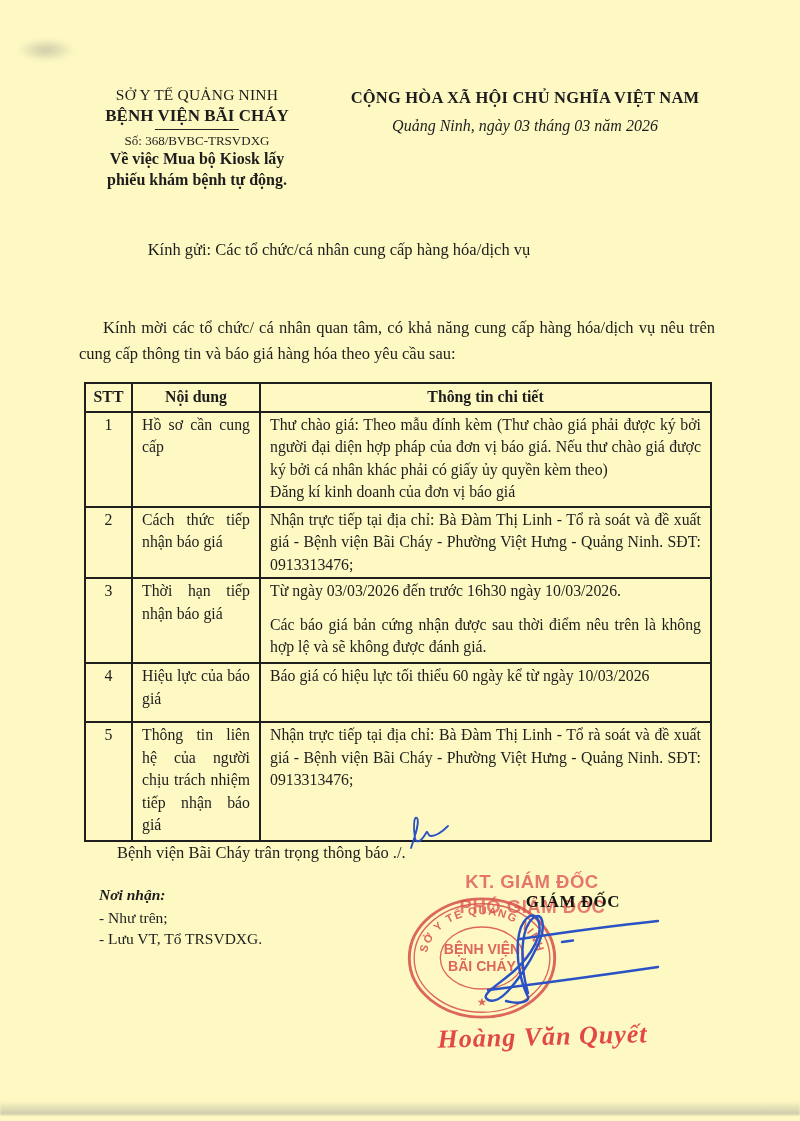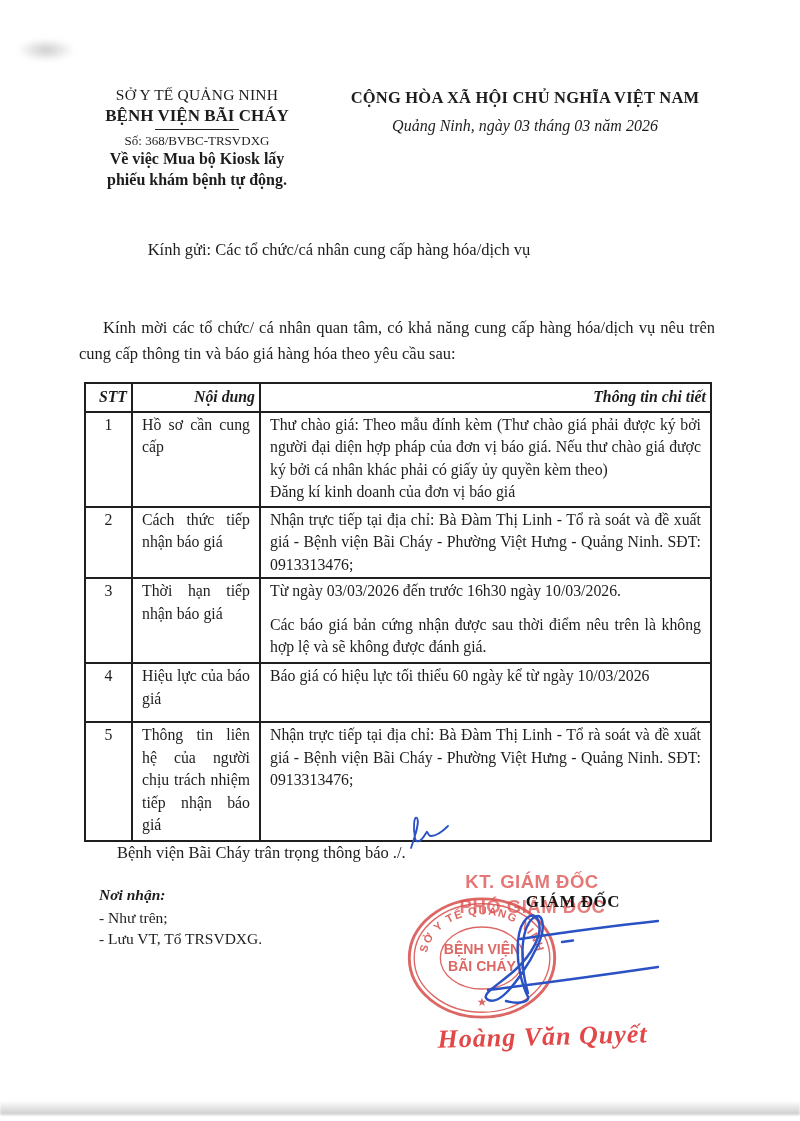--- a/index.html
+++ b/index.html
@@ -1,21 +1,21 @@
 <!DOCTYPE html>
 <html><head>
 <meta charset="utf-8">
 <style>
   * { margin:0; padding:0; box-sizing:border-box; }
   html,body { background:#e8e8e8; }
   .page {
     position:relative;
     width:800px; height:1121px;
     margin:0 auto;
-    background:#ffffff;
+    background:#fef9c3;
     color:#1d1d1d;
     font-family:"Liberation Serif","DejaVu Serif",serif;
     overflow:hidden;
   }
   .smudge {
     position:absolute; left:6px; top:34px; width:80px; height:32px;
     background:radial-gradient(closest-side, rgba(125,125,125,.38), rgba(125,125,125,0) 72%);
     filter:blur(2px);
   }
   .bottom-shadow {
@@ -43,21 +43,21 @@
   table.doc-table {
     position:absolute; left:84px; top:382px; width:628px;
     border-collapse:collapse; table-layout:fixed;
   }
   .doc-table th, .doc-table td {
     border:2px solid #1f1f1f;
     font-size:15.8px; line-height:22.5px;
     vertical-align:top;
     padding:1px 9px;
   }
-  .doc-table th { font-weight:bold; text-align:right; padding:2px 4px;font-style:italic; }
+  .doc-table th { font-weight:bold; text-align:center; padding:2px 4px; }
   col.c-stt { width:47px; }
   col.c-nd  { width:128px; }
   .td-stt { text-align:center; padding-top:4px; }
   .td-nd  { text-align:justify; padding-top:4px; }
   .td-ct  { text-align:justify; padding-top:3px; }
   .td-ct p { margin:0; }
   .td-ct p.gap { margin-top:11px; }
   tr.r-h  { height:27px; }
   tr.r-1  { height:95px; }
   tr.r-2  { height:66px; }

